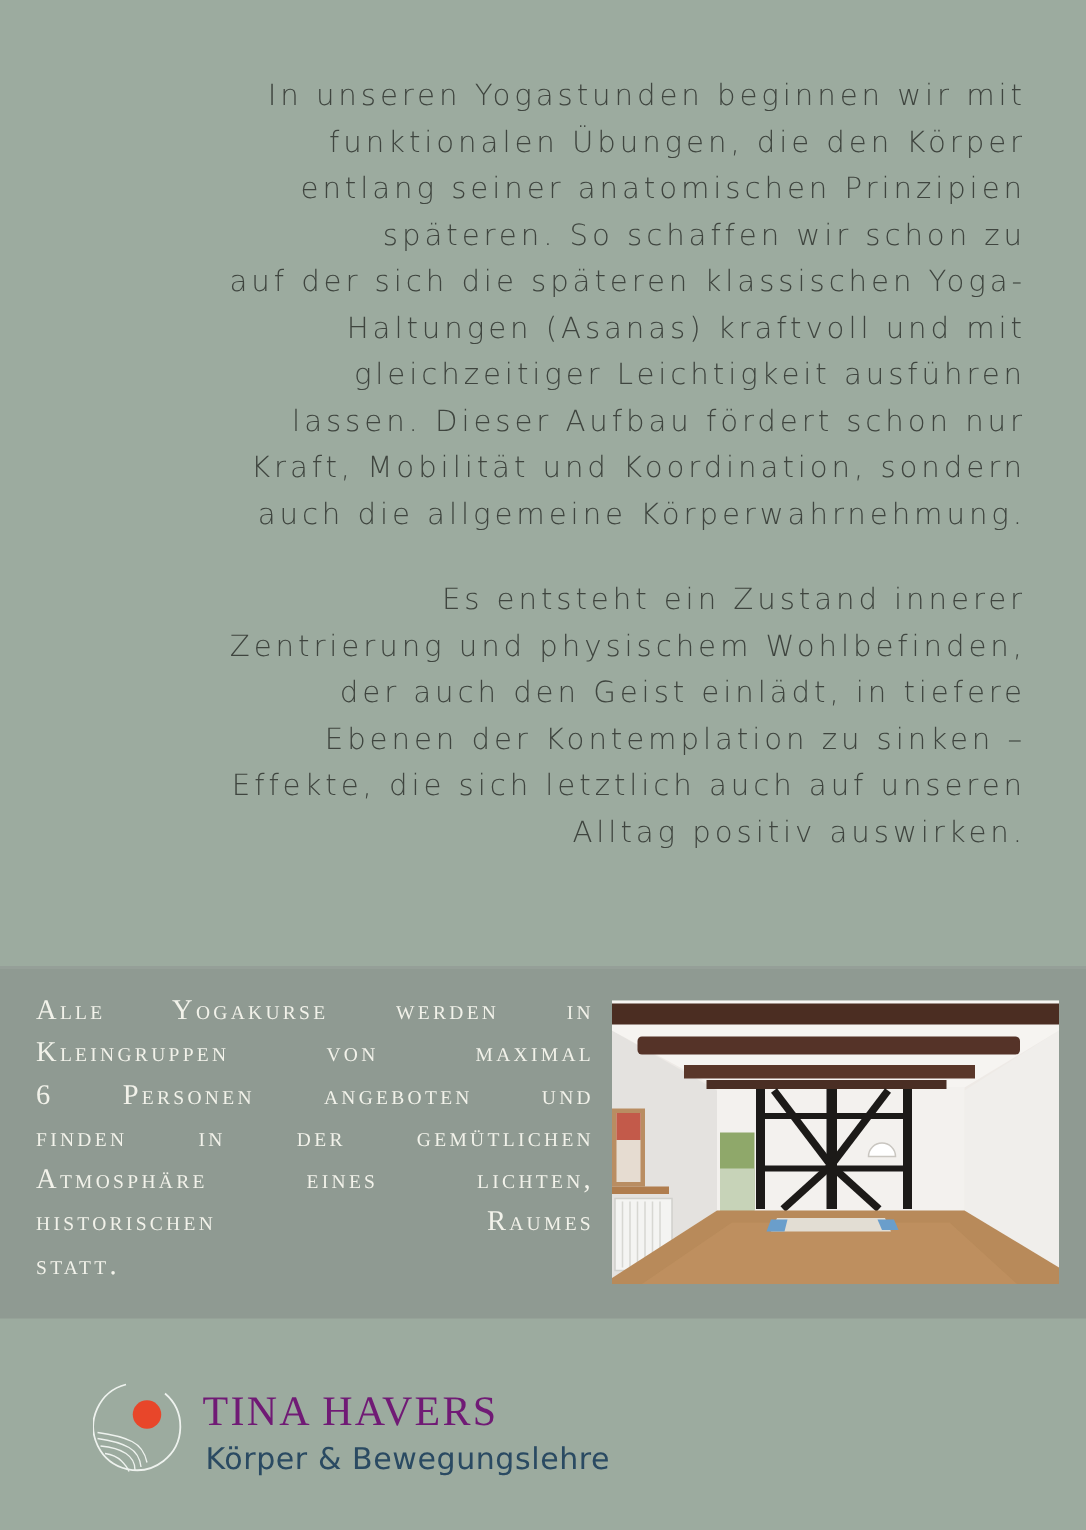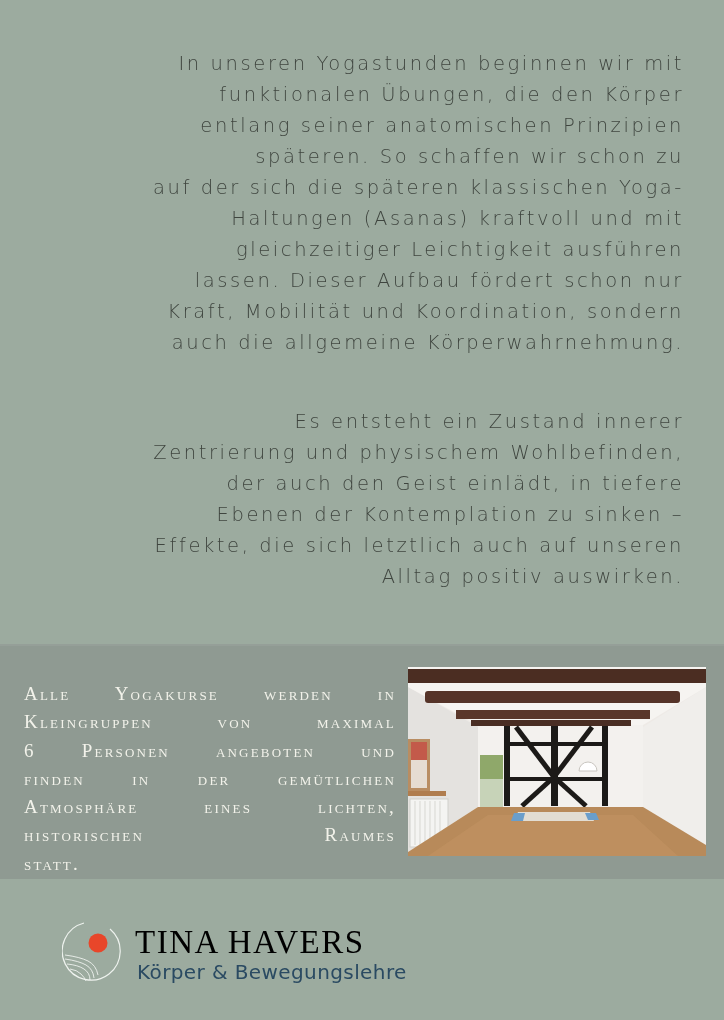--- a/index.html
+++ b/index.html
@@ -11,47 +11,47 @@
     }
     .intro {
       position: absolute; left: 40px; top: 48px; width: 644px;
       text-align: right; color: #3f453f;
       font-family: "DejaVu Sans", sans-serif;
       font-size: 19.5px; line-height: 31px; letter-spacing: 2.6px;
       font-weight: 300;
     }
     .intro p { margin: 0; }
     .intro .line { display: block; white-space: nowrap; }
-    .intro p + p { margin-top: 48px; }
+    .intro p + p { margin-top: 26px; }
     .band {
       position: absolute; left: 0; top: 644px; width: 724px; height: 235px;
       background: #8f9a92;
       box-shadow: inset 0 2px 0 rgba(255,255,255,0.06);
     }
     .band-text {
-      position: absolute; left: 24px; top: 680px; width: 372px;
+      position: absolute; left: 24px; top: 660px; width: 372px;
       color: #f2f2ea;
       font-family: "Liberation Serif", serif;
       font-size: 19px; line-height: 28.3px; letter-spacing: 2.2px;
       font-variant: small-caps;
     }
     .band-text .line { display: block; white-space: nowrap; text-align: justify; text-align-last: justify; }
     .band-text .line.last { text-align-last: left; }
     .photo {
       position: absolute; left: 408px; top: 667px; width: 298px; height: 189px;
       overflow: hidden; background: #ece9e4;
     }
     .footer-logo {
       position: absolute; left: 62px; top: 921px; width: 62px; height: 62px;
     }
     .brand-name {
       position: absolute; left: 135px; top: 922px;
-      color: #000000;
+      color: #701a75;
       font-family: "Liberation Serif", serif;
-      font-size: 33px; letter-spacing: 1.5px; line-height: 40px;
+      font-size: 28px; letter-spacing: 1.5px; line-height: 40px;
     }
     .brand-sub {
       position: absolute; left: 137px; top: 961px;
       color: #2a4a62;
       font-family: "DejaVu Sans", sans-serif;
       font-size: 20px; letter-spacing: 0.4px; line-height: 22px;
     }
   </style>
 </head>
 <body>

